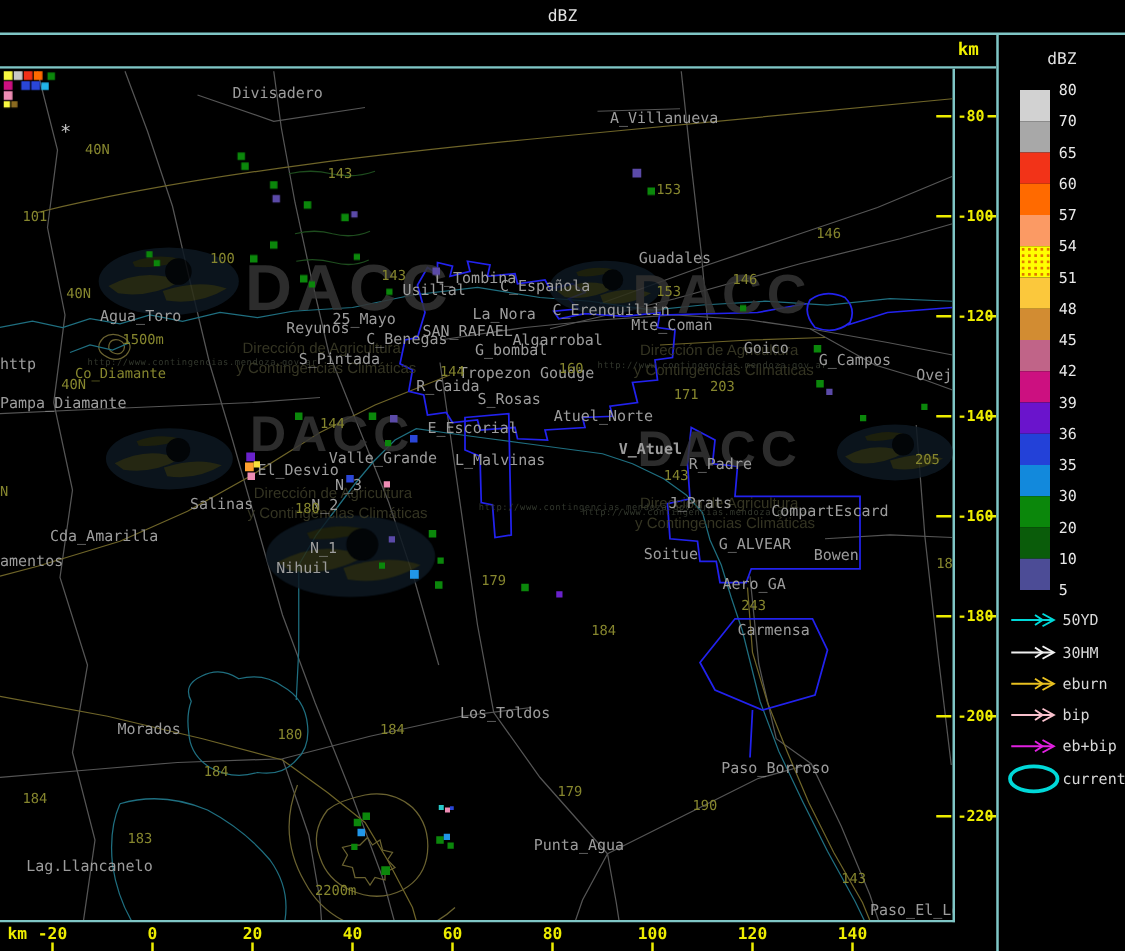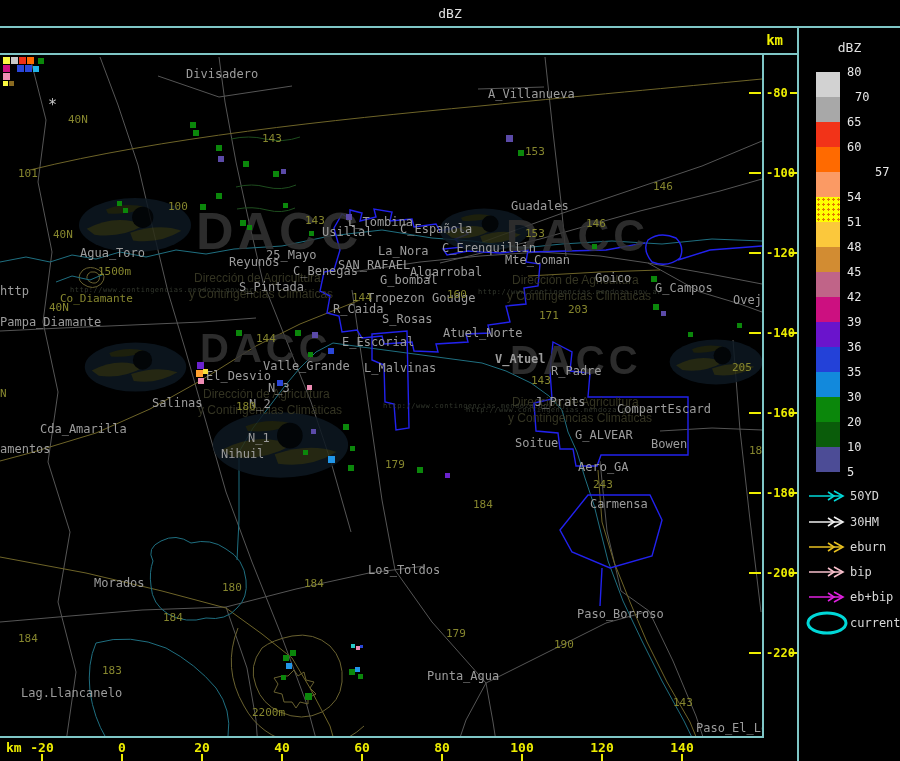--- a/index.html
+++ b/index.html
@@ -396,27 +396,27 @@
       <span class="btick-label" style="left: 682px;">140</span>
       <div class="btick-mark" style="left: 682px;"></div>
     </div>
 
   <div class="sidebar">
     <div class="sb-title">dBZ</div>
     <div id="scale">
         <div class="band" style="top: 44px; background-color: rgb(210, 210, 210);"></div>
         <span class="band-label" style="top: 44px;">80</span>
         <div class="band" style="top: 69px; background-color: rgb(168, 168, 168);"></div>
-        <span class="band-label" style="top: 69px; margin-left: 8px;">70</span>
+        <span class="band-label" style="top: 69px;">70</span>
         <div class="band" style="top: 94px; background-color: rgb(242, 51, 24);"></div>
         <span class="band-label" style="top: 94px;">65</span>
         <div class="band" style="top: 119px; background-color: rgb(255, 106, 0);"></div>
         <span class="band-label" style="top: 119px;">60</span>
         <div class="band" style="top: 144px; background-color: rgb(251, 154, 100);"></div>
-        <span class="band-label" style="top: 144px; margin-left: 28px;">57</span>
+        <span class="band-label" style="top: 144px;">57</span>
         <div class="band speckle" style="top: 169px; background-color: rgb(255, 255, 0);"></div>
         <span class="band-label" style="top: 169px;">54</span>
         <div class="band" style="top: 194px; background-color: rgb(251, 200, 60);"></div>
         <span class="band-label" style="top: 194px;">51</span>
         <div class="band" style="top: 219px; background-color: rgb(210, 140, 50);"></div>
         <span class="band-label" style="top: 219px;">48</span>
         <div class="band" style="top: 244px; background-color: rgb(192, 100, 136);"></div>
         <span class="band-label" style="top: 244px;">45</span>
         <div class="band" style="top: 269px; background-color: rgb(204, 16, 128);"></div>
         <span class="band-label" style="top: 269px;">42</span>

